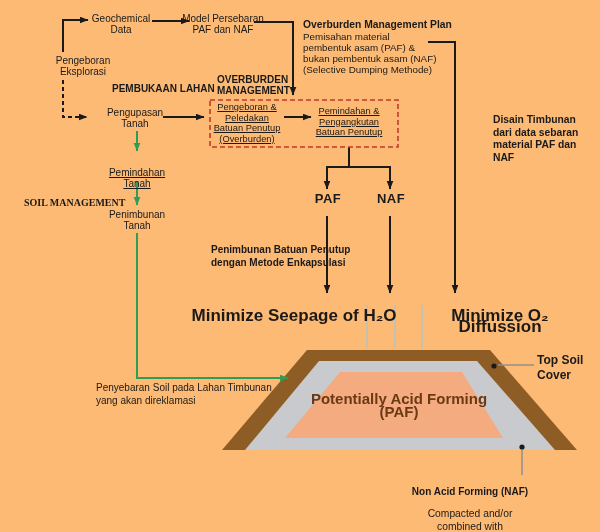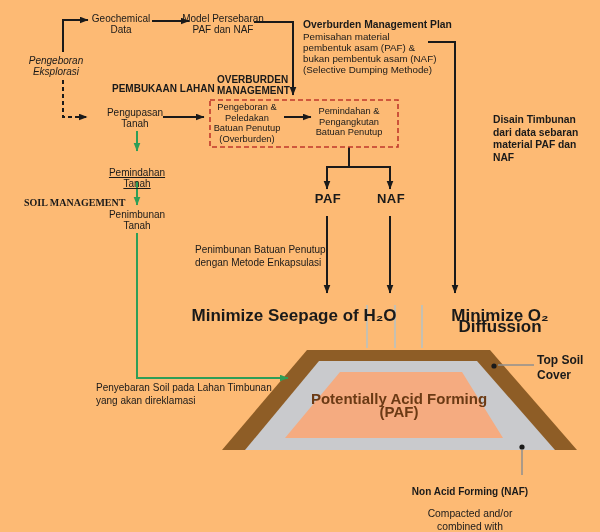--- a/index.html
+++ b/index.html
@@ -4,21 +4,21 @@
 <style>
   html,body{margin:0;padding:0;background:#fff;}
   #canvas{
     position:relative;width:600px;height:532px;background:#fdba74;overflow:hidden;
     font-family:"Liberation Sans",sans-serif;color:var(--black,#1a1a1a);
   }
   #wires{position:absolute;left:0;top:0;width:600px;height:532px;}
   .lbl{position:absolute;white-space:pre-line;line-height:11px;font-size:10px;}
   .ctr{transform:translateX(-50%);text-align:center;}
   .b{font-weight:bold;}
-  .boxtxt{font-size:9.3px;line-height:10.6px;}
+  .boxtxt{font-size:9.3px;line-height:10.6px;text-decoration:underline;}
   .omp-title{font-size:10.3px;}
   .omp-body{font-size:9.8px;line-height:11px;}
   .disain{font-size:10.3px;line-height:12.5px;margin-left:30px;}
   .bigkey{font-size:13px;letter-spacing:.5px;}
   .minz{font-size:17px;}
   .enkap{line-height:13px;}
   .penye{line-height:12.5px;}
   .pafcore{font-size:15px;line-height:13px;color:var(--paf-text,#6b3a14);}
   .topsoil{font-size:12px;line-height:14.5px;}
   .naft{font-size:10px;}
@@ -93,21 +93,21 @@
       <path class="ln-ptr" d="M498,365 H534"></path>
       <circle class="dot" cx="522" cy="447" r="2.6"></circle>
       <path class="ln-ptr" d="M522,450 V475"></path>
     </g>
   </svg>
 
   <div class="lbl ctr" style="left:121px;top:13px;">Geochemical
 Data</div>
   <div class="lbl ctr" style="left:223px;top:13px;">Model Persebaran
 PAF dan NAF</div>
-  <div class="lbl ctr" style="left:56px;top:55px;font-style:italic;">Pengeboran
+  <div class="lbl ctr" style="left:83px;top:55px;">Pengeboran
 Eksplorasi</div>
 
   <div class="lbl b omp-title" style="left:303px;top:19px;">Overburden Management Plan</div>
   <div class="lbl omp-body" style="left:303px;top:31px;">Pemisahan material
 pembentuk asam (PAF) &amp;
 bukan pembentuk asam (NAF)
 (Selective Dumping Methode)</div>
 
   <div class="lbl b" style="left:112px;top:83px;">PEMBUKAAN LAHAN</div>
   <div class="lbl b" style="left:217px;top:75px;line-height:10.5px;">OVERBURDEN
@@ -129,21 +129,21 @@
 Pengangkutan
 Batuan Penutup</div>
 
   <div class="lbl b disain" style="left:463px;top:114px;">Disain Timbunan
 dari data sebaran
 material PAF dan NAF</div>
 
   <div class="lbl ctr b bigkey" style="left:328px;top:193px;">PAF</div>
   <div class="lbl ctr b bigkey" style="left:391px;top:193px;">NAF</div>
 
-  <div class="lbl enkap" style="left:195px;top:243px;">Penimbunan Batuan Penutup
+  <div class="lbl enkap" style="left:211px;top:243px;font-weight:bold;">Penimbunan Batuan Penutup
 dengan Metode Enkapsulasi</div>
 
   <div class="lbl ctr b minz" style="left:294px;top:310px;">Minimize Seepage of H₂O</div>
   <div class="lbl ctr b minz" style="left:500px;top:310px;">Minimize O₂ Diffussion</div>
 
   <div class="lbl penye" style="left:96px;top:382px;">Penyebaran Soil pada Lahan Timbunan
 yang akan direklamasi</div>
 
   <div class="lbl ctr b pafcore" style="left:399px;top:392px;">Potentially Acid Forming
 (PAF)</div>

